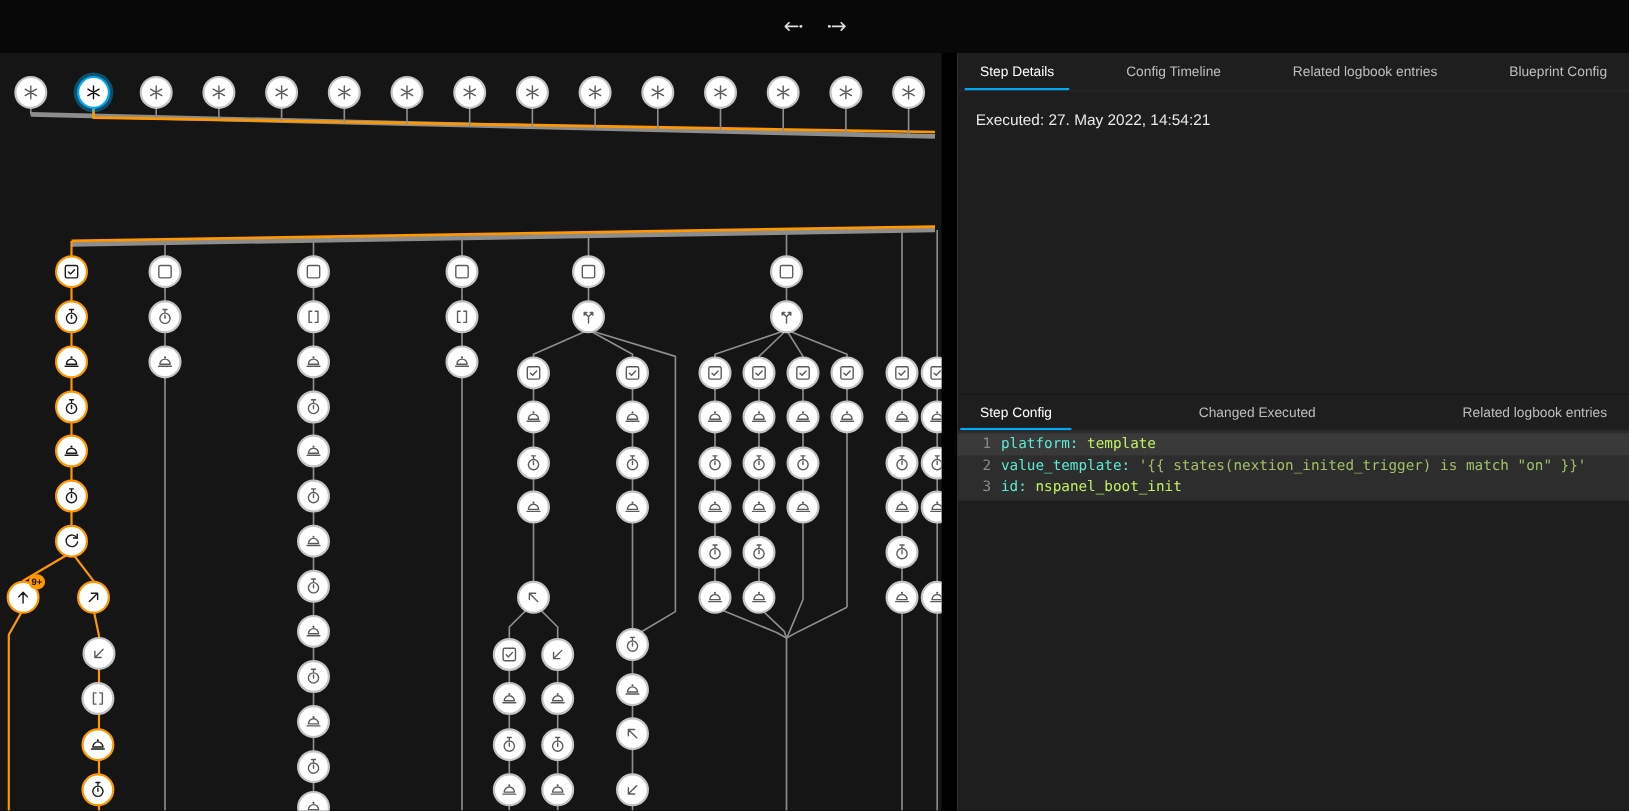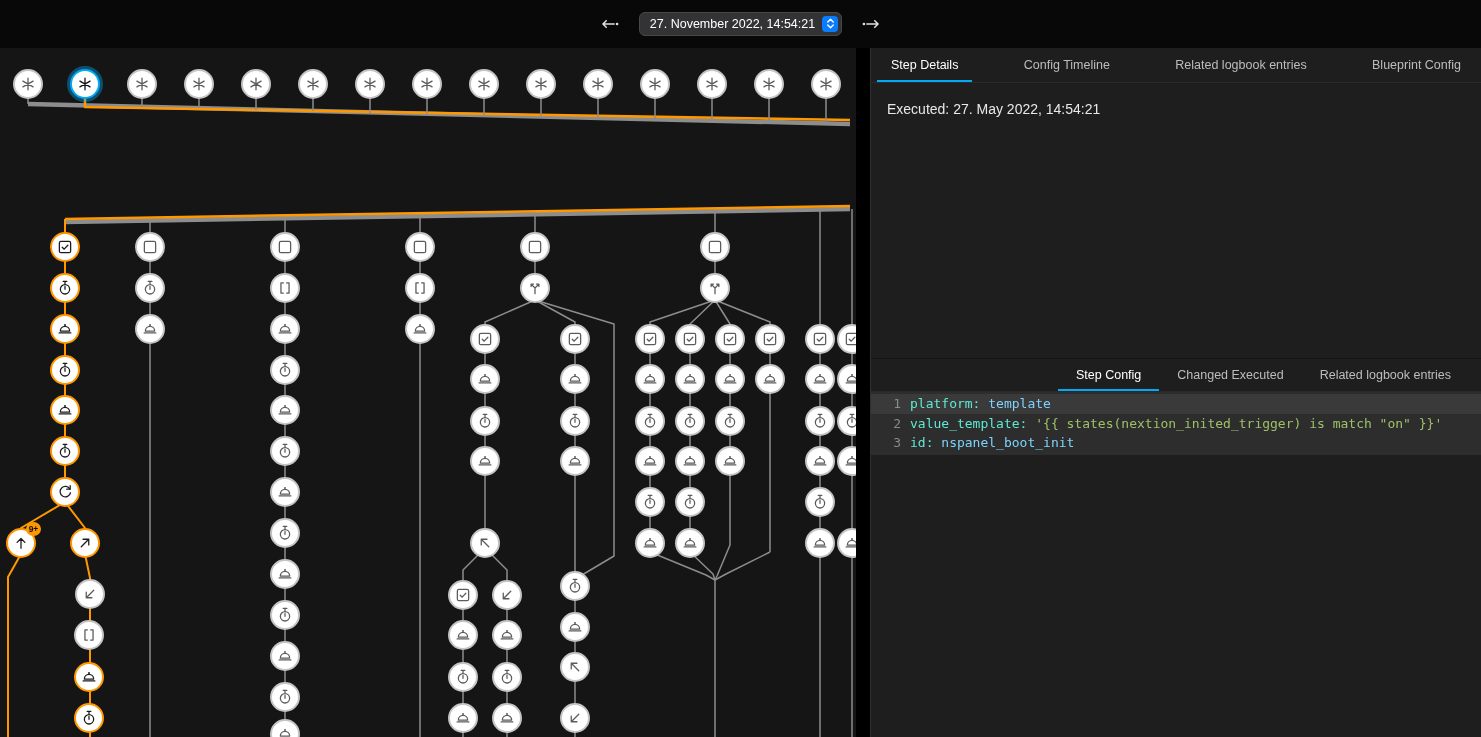--- a/index.html
+++ b/index.html
@@ -46,42 +46,42 @@
     display:flex;align-items:center;justify-content:center;
   }
   
   .panel{
     position:absolute;top:48px;left:856px;right:0;bottom:0;
     background:#1e1e1e;border-left:1px solid #303030;
     display:flex;flex-direction:column;margin-left:14px;
   }
   .tabs{display:flex;border-bottom:1px solid #2a2a2a;flex:none;}
   .tabs.top{justify-content:space-between;padding:0 6px;}
-  .tabs.bottom{justify-content:flex-end;padding:0 12px;}
+  .tabs.bottom{justify-content:space-between;padding:0 2px;}
   .tab{
     padding:10px 14px 8px 14px;font-size:12.5px;color:#bdbdbd;cursor:pointer;
     border-bottom:2px solid transparent;white-space:nowrap;
   }
   .tabs.bottom .tab{padding:9px 18px 7px 18px;}
   .tab.active{color:#fff;border-bottom-color:#03a9f4;}
   .section-top{height:310px;flex:none;display:flex;flex-direction:column;}
   .executed{padding:18px 16px;font-size:14px;color:#e8e8e8;}
   .section-bottom{flex:1;display:flex;flex-direction:column;border-top:1px solid #141414;}
   .code{
     background:#2d2d2d;font-family:"DejaVu Sans Mono", monospace;
     font-size:13px;line-height:19.5px;flex:none;padding:2px 0;
   }
   .code-line{display:flex;}
   .code-line.active{background:#3a3a3a;}
   .gutter{
     width:30px;flex:none;text-align:right;padding-right:9px;color:#8a8a8a;
     user-select:none;
   }
   .tk-k{color:#5eead4;}
-  .tk-p{color:#7dd3fc;}
+  .tk-p{color:#bef264;}
   .tk-s{color:#9fc068;}
 </style>
 </head>
 <body>
 
 <svg width="0" height="0" style="position:absolute" aria-hidden="true">
   <defs>
     <g id="i-asterisk">
         <path d="M12 4.2v15.6M5.2 8.1l13.6 7.8M18.8 8.1 5.2 15.9"></path>
       </g>
@@ -125,28 +125,20 @@
       </g>
   </defs>
 </svg>
 
 <div class="topbar">
   <div class="nav-arrow">
     <svg viewBox="0 0 24 24" fill="none" stroke="currentColor" stroke-width="1.8" stroke-linecap="round" stroke-linejoin="round">
       <path d="M3.5 12H17M7.5 8l-4 4 4 4"></path>
         <circle cx="20.5" cy="12" r="1.6" fill="currentColor" stroke="none"></circle>
     </svg>
-  </div>
-  <div class="trace-select">
-    <span>27. November 2022, 14:54:21</span>
-    <span class="stepper">
-      <svg viewBox="0 0 14 16" fill="none" stroke="#fff" stroke-width="1.8" stroke-linecap="round" stroke-linejoin="round">
-        <path d="M3.5 6l3.5-3.5L10.5 6M3.5 10l3.5 3.5L10.5 10"></path>
-      </svg>
-    </span>
   </div>
   <div class="nav-arrow">
     <svg viewBox="0 0 24 24" fill="none" stroke="currentColor" stroke-width="1.8" stroke-linecap="round" stroke-linejoin="round">
       <path d="M20.5 12H7M16.5 8l4 4-4 4"></path>
         <circle cx="3.5" cy="12" r="1.6" fill="currentColor" stroke="none"></circle>
     </svg>
   </div>
 </div>
 
 <div class="graph" id="graph">

